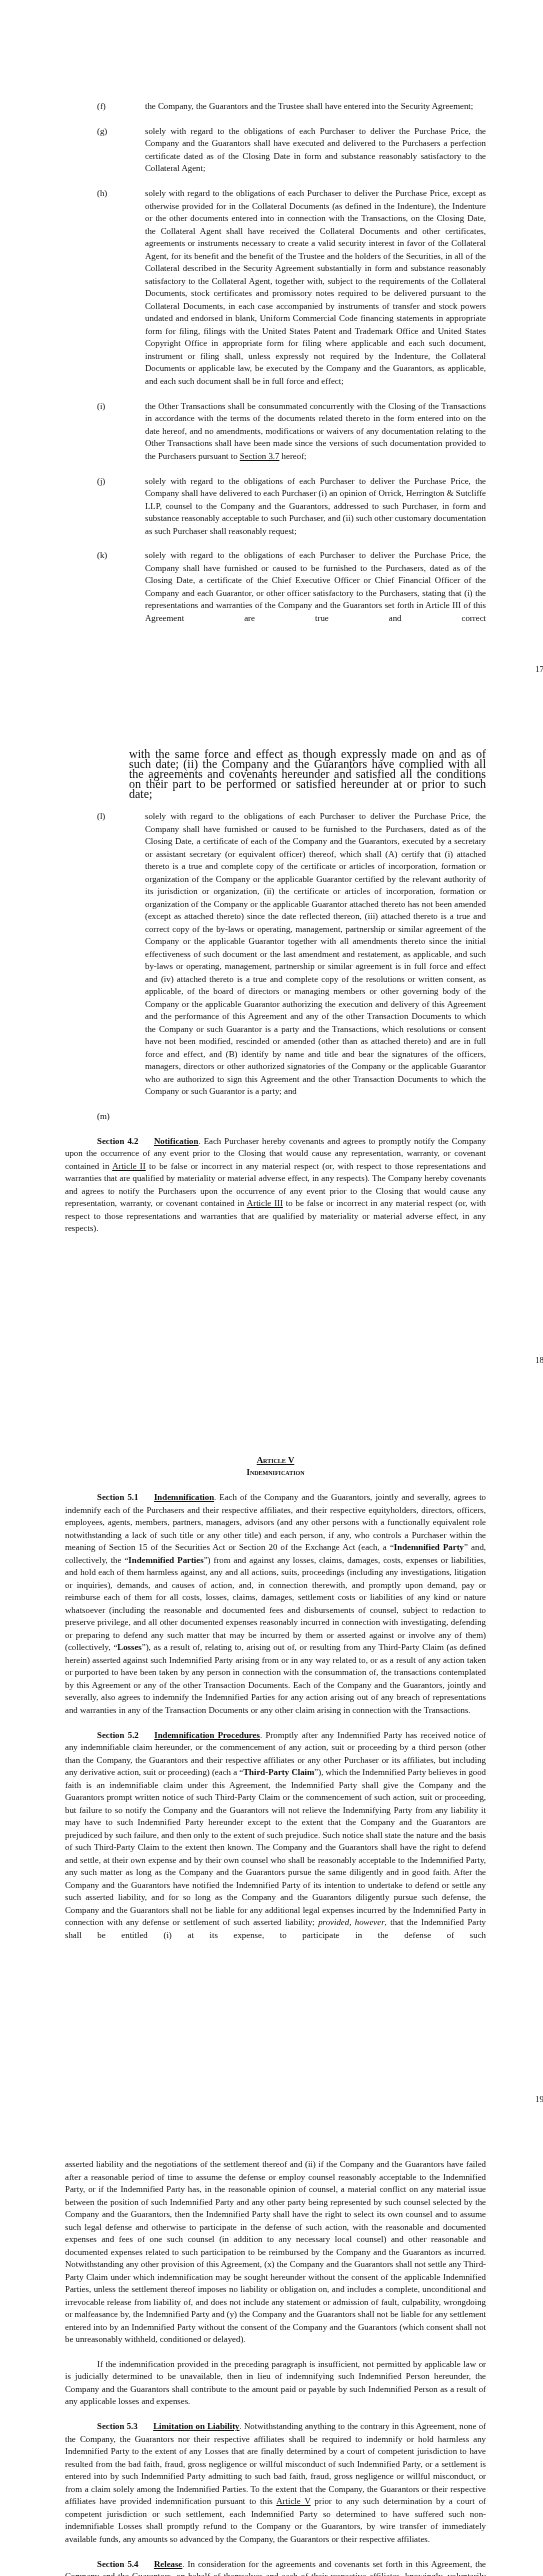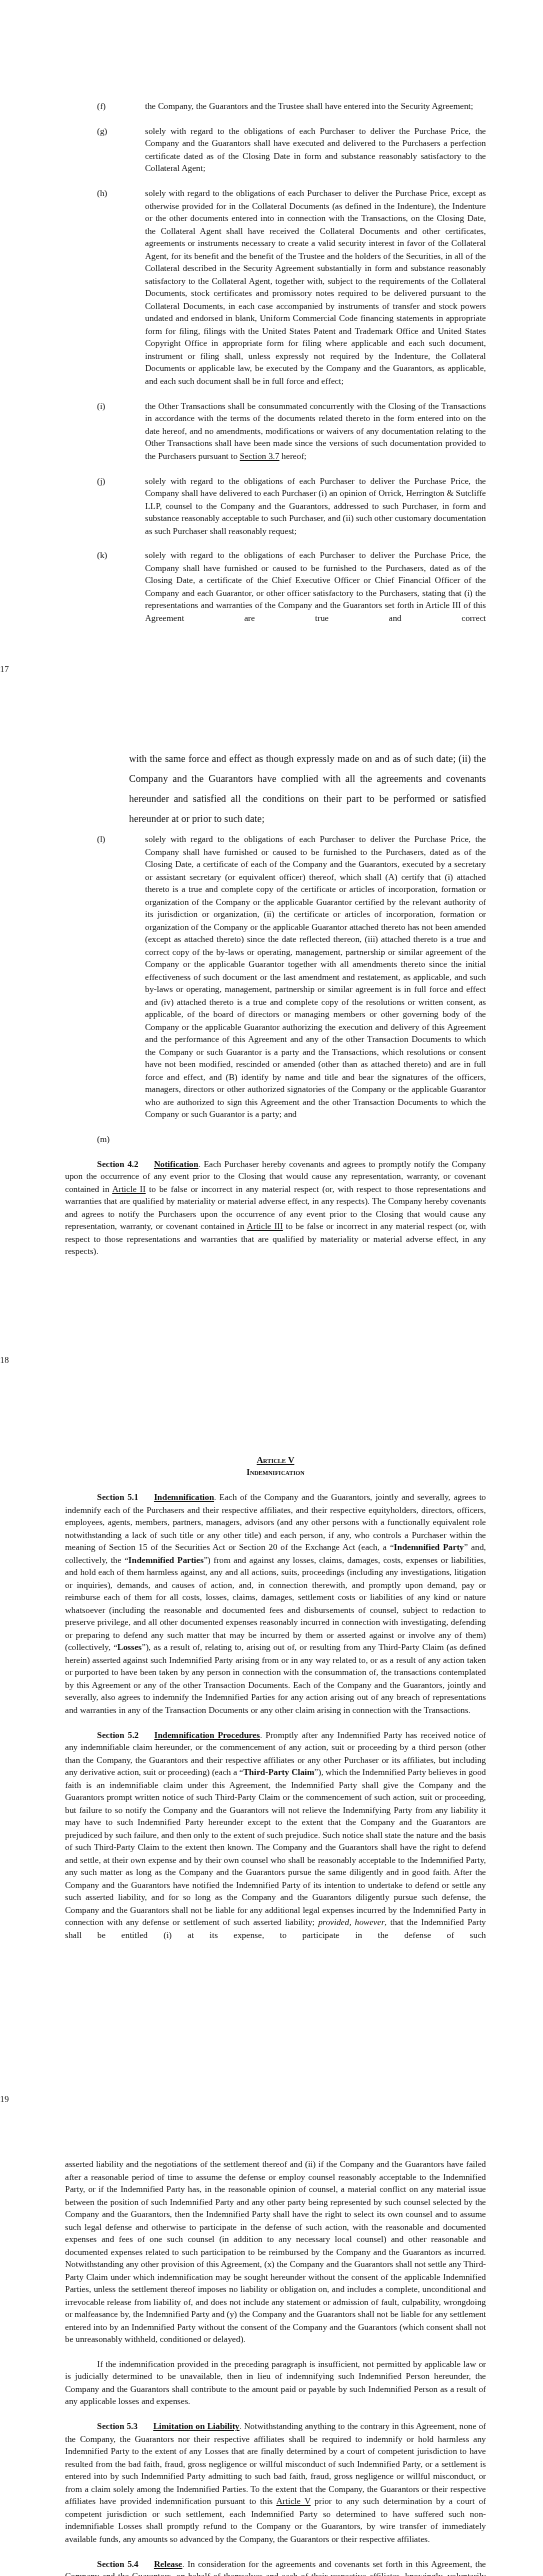--- a/index.html
+++ b/index.html
@@ -1,24 +1,24 @@
 <!DOCTYPE html>
 <html style="font-size:8.2px"><head>
 <meta charset="utf-8">
 <style>
   html, body { margin: 0; padding: 0; background: #ffffff; }
   body { width: 544px; font-family: "Liberation Serif", "DejaVu Serif", serif; color: #111; }
   .page { position: relative; width: 544px; height: 703px; box-sizing: border-box; overflow: hidden; background: #fff; }
   .content { position: absolute; left: 65px; width: 421px; }
-  .pnum { position: absolute; left: 0; width: 544px; text-align: left; font-size: 8.8px; }
+  .pnum { position: absolute; left: 0; width: 544px; text-align: right; font-size: 8.8px; }
   .item { display: flex; margin-bottom: 12.4px; }
   .marker { width: 32px; flex: 0 0 32px; font-size: 8.8px; line-height: 12.4px; padding-left: 32px; }
   .itext, .para { font-size: 8.8px; line-height: 12.5px; text-align: justify; }
   .itext { flex: 1; padding-left: 16px; }
-  .cont { margin-left: 64px; font-size: 10px; line-height: 20px; text-align: justify; margin-bottom: 4px; }
+  .cont { margin-left: 64px; font-size: 12px; line-height: 10px; text-align: justify; margin-bottom: 11px; }
   .para { margin-bottom: 12.4px; text-indent: 32px; }
   .sec-num { font-weight: bold; }
   .sec-title { font-weight: bold; text-decoration: underline; }
   .gap { display: inline-block; width: 15.5px; }
   .u { text-decoration: underline; margin-top: 12px; }
   .b { font-weight: bold; }
   .i { font-style: italic; }
   .article { text-align: center; font-weight: bold; font-size: 8.8px; line-height: 12.4px; }
   .article .t1 { text-decoration: underline; font-variant: small-caps; }
   .article .t2 { font-variant: small-caps; }

